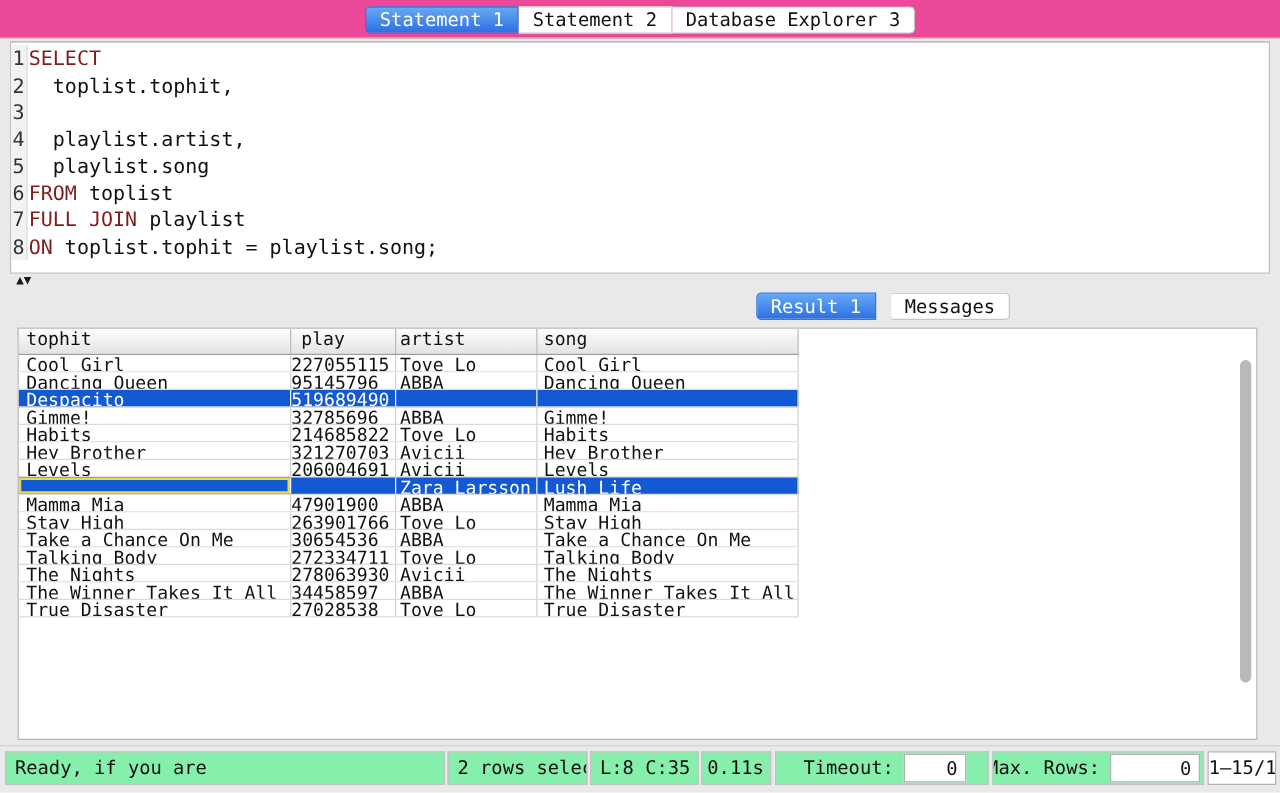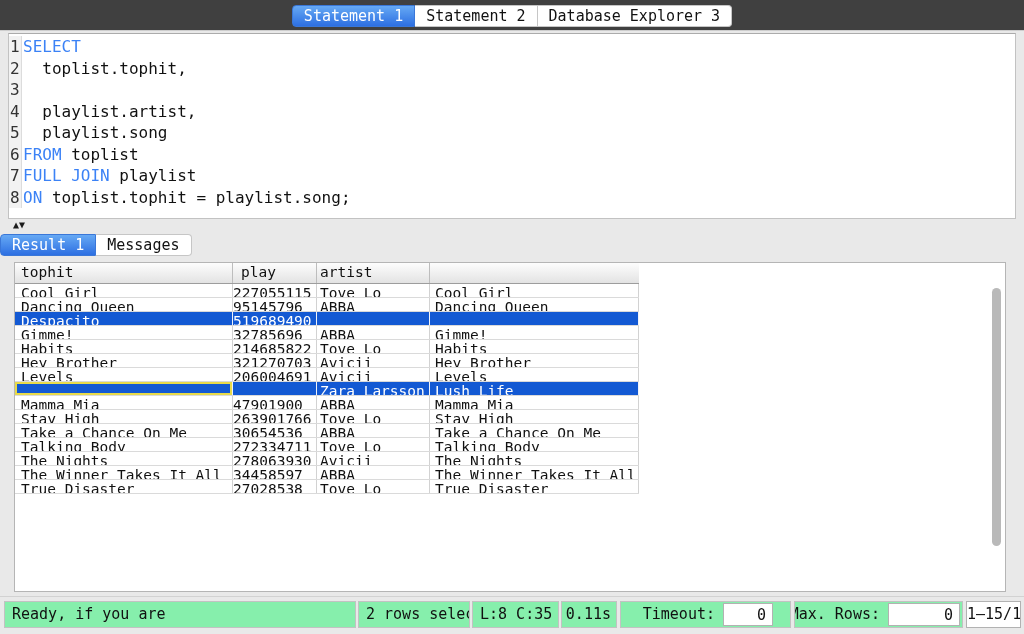--- a/index.html
+++ b/index.html
@@ -7,21 +7,21 @@
   body {
     background:#e9e9e9;
     font-family:"DejaVu Sans Mono","Liberation Mono",monospace;
     position:relative; overflow:hidden;
     color:#111;
   }
 
   
   .tabstrip {
     position:absolute; left:0; top:0; width:1024px; height:31px;
-    background:#404040; border-bottom:1px solid #cdcdcd;
+    background:#ec4899; border-bottom:1px solid #cdcdcd;
     display:flex; justify-content:center; align-items:flex-start;
     padding-top:5px;
   }
   .tab {
     height:22px; line-height:20px; padding:0 11px;
     background:#ffffff; border:1px solid #c6c6c6; border-left-width:0;
     font-size:15px; color:#111; cursor:default; white-space:pre;
   }
   .tab:first-child { border-left-width:1px; border-radius:4px 0 0 4px; }
   .tab:last-child  { border-radius:0 4px 4px 0; }
@@ -36,30 +36,30 @@
     background:#ffffff; border:1px solid #c2c2c2; border-top-color:#ababab;
     overflow:hidden;
   }
   .ed-line { display:flex; height:21.5px; line-height:21.5px; font-size:16px; white-space:pre; }
   .ed-line:first-child { margin-top:2px; }
   .lno {
     width:13px; flex:none; background:#f2f2f2; color:#333;
     border-right:1px solid #dcdcdc; text-align:left; padding-left:1px;
   }
   .code { padding-left:1px; white-space:pre; }
-  .kw { color:#3b82f6; }
+  .kw { color:#7f1d1d; }
 
   
   .splitter { position:absolute; left:8px; top:219px; width:1008px; height:14px; }
   .split-arrows { position:absolute; left:5px; top:0; font-size:10px; color:#1a1a1a; letter-spacing:0px; cursor:pointer; }
 
   
   .result-tabstrip {
     position:absolute; left:0; top:234px; width:808px; height:26px;
-    display:flex; justify-content:flex-start; align-items:flex-start;
+    display:flex; justify-content:flex-end; align-items:flex-start;gap:12px;
   }
 
   
   .grid {
     position:absolute; left:14px; top:262px; width:992px; height:330px;
     background:#ffffff; border:1px solid #b5b5b5; overflow:hidden;
   }
   .thead { display:flex; height:21px; width:624px;
     background:linear-gradient(#fdfdfd,#e3e3e3);
     border-bottom:1px solid #9d9d9d; }
@@ -137,20 +137,21 @@
 <div class="result-tabstrip" id="result-tabs">
     <div class="tab active">Result 1</div>
     <div class="tab">Messages</div>
   </div>
 
 <div class="grid">
   <div class="thead" id="grid-head">
       <div class="th c-toph">tophit</div>
       <div class="th c-play">play</div>
       <div class="th c-art">artist</div>
+      <div class="th c-song">song</div>
     </div>
   <div id="grid-body">
       <div class="trow">
         <div class="cell c-toph">Cool Girl</div>
         <div class="cell c-play">227055115</div>
         <div class="cell c-art">Tove Lo</div>
         <div class="cell c-song">Cool Girl</div>
       </div>
       <div class="trow">
         <div class="cell c-toph">Dancing Queen</div>

